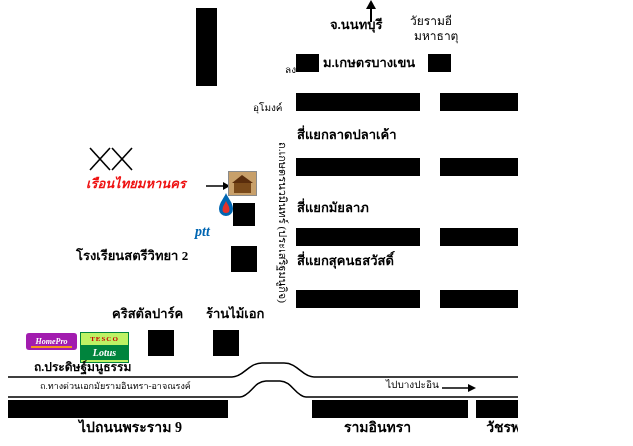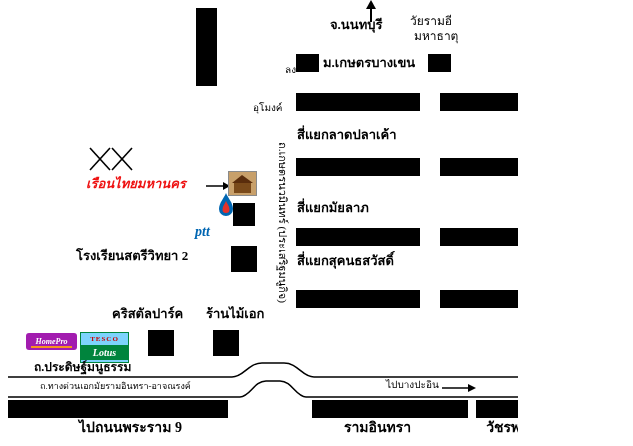--- a/index.html
+++ b/index.html
@@ -12,21 +12,21 @@
   .i{font-style:italic;text-align:right;}
   .c{text-align:center;}
   .vroad{position:absolute;left:292px;top:142px;width:182px;
          transform:rotate(90deg);transform-origin:0 0;
          font-size:11px;white-space:nowrap;}
   .photo{position:absolute;border:1px solid #8a8a8a;background:#b98c50;}
   .homepro{position:absolute;background:#a21caf;border-radius:3px;color:#fff;
            font-size:8px;font-weight:bold;font-style:italic;display:flex;
            align-items:center;justify-content:center;}
   .homepro .swoosh{position:absolute;left:5px;right:5px;bottom:2px;height:2px;background:#f7941d;}
-  .tesco{position:absolute;background:#7dd3fc;border:1px solid #00843d;}
+  .tesco{position:absolute;background:#bef264;border:1px solid #00843d;}
   .tesco .t{height:12px;display:flex;align-items:center;justify-content:center;
             color:#cc0000;font-size:7px;font-weight:bold;letter-spacing:1px;}
   .tesco .l{height:15px;background:#00843d;color:#fff;display:flex;align-items:center;
             justify-content:center;font-size:10px;font-weight:bold;font-style:italic;}
   .ptt-txt{color:#0066b2;font-weight:bold;font-style:italic;font-size:14px;}
   .red{color:#ee1111;}
   svg{position:absolute;overflow:visible;}
 </style>
 </head>
 <body>

